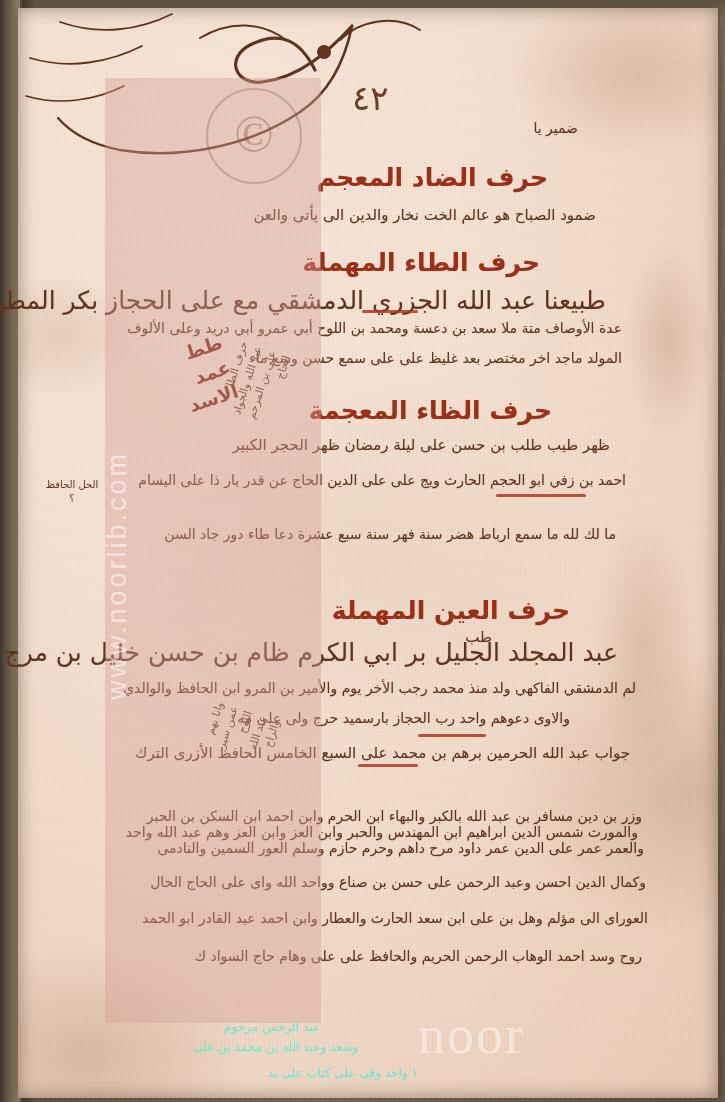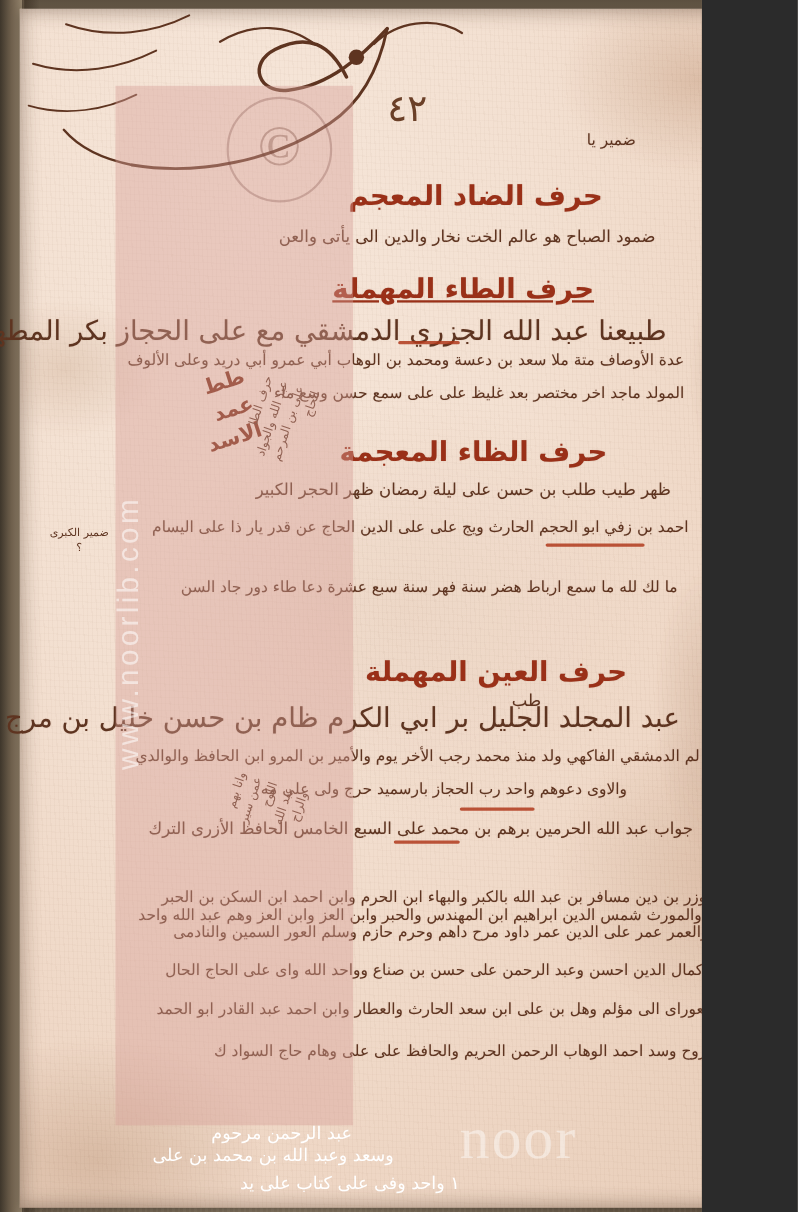--- a/index.html
+++ b/index.html
@@ -5,21 +5,21 @@
   html, body {
     margin: 0;
     padding: 0;
     background: #2b2b2b;
   }
   body {
     font-family: "DejaVu Sans", sans-serif;
   }
   #page {
     position: relative;
-    width: 638px;
+    width: 725px;
     height: 1102px;
     overflow: hidden;
     background: #6b5d4e;
   }
   
   .desk {
     position: absolute;
     inset: 0;
     background:
       linear-gradient(105deg, #7a6a57 0%, #6f5f4c 30%, #8a7a64 60%, #6a5a48 100%);
@@ -188,22 +188,22 @@
   
   .flourish {
     position: absolute;
     left: 0; top: 0;
     width: 700px; height: 260px;
     pointer-events: none;
   }
   .catch {
     position: absolute;
     direction: rtl;
-    color: #ffffff;
-    font-size: 16px;
+    color: #5eead4;
+    font-size: 12px;
   }
 </style>
 </head>
 <body>
 
 <div id="page">
 
   <div class="desk">
     <div class="desk-grain"></div>
   </div>
@@ -230,24 +230,24 @@
     <text x="352" y="110" fill="#6b4028" font-size="34" font-family="DejaVu Sans, sans-serif">٤٢</text>
   </svg>
 
   <div class="textblock">
 
     <div class="ln body2" style="right:140px; top:112px;">ضمير يا</div>
 
     <div class="ln head rubric" style="right:170px; top:155px;">حرف الضاد المعجم</div>
     <div class="ln body1" style="right:122px; top:198px;">ضمود الصباح هو عالم الخت نخار والدين الى يأتى والعن</div>
 
-    <div class="ln head rubric" style="right:178px; top:240px;text-decoration:underline;">حرف الطاء المهملة</div>
+    <div class="ln head rubric" style="right:178px; top:240px;">حرف الطاء المهملة</div>
     <div class="ln head" style="right:112px; top:278px;">طبيعنا عبد الله الجزري الدمشقي مع على الحجاز بكر المطهر عد</div>
     <div class="ul" style="right:300px; top:302px; width:56px;"></div>
-    <div class="ln body2" style="right:96px; top:312px;">عدة الأوصاف متة ملا سعد بن دعسة ومحمد بن الوهاب أبي عمرو أبي دريد وعلى الألوف</div>
+    <div class="ln body2" style="right:96px; top:312px;">عدة الأوصاف متة ملا سعد بن دعسة ومحمد بن اللوح أبي عمرو أبي دريد وعلى الألوف</div>
     <div class="ln body2" style="right:96px; top:342px;">المولد ماجد اخر مختصر بعد غليظ على على سمع حسن وسع ماء</div>
 
     <div class="ln head rubric" style="right:166px; top:388px;">حرف الظاء المعجمة</div>
     <div class="ln body1" style="right:108px; top:428px;">ظهر طيب طلب بن حسن على ليلة رمضان ظهر الحجر الكبير</div>
     <div class="ln body2" style="right:92px; top:464px;">احمد بن زفي ابو الحجم الحارث ويج على على الدين الحاج عن قدر يار ذا على اليسام</div>
     <div class="ul" style="right:132px; top:486px; width:90px;"></div>
     <div class="ln body2" style="right:102px; top:506px;margin-top:12px;">ما لك لله ما سمع ارباط هضر سنة فهر سنة سبع عشرة دعا طاء دور جاد السن</div>
 
     <div class="ln head rubric" style="right:148px; top:588px;">حرف العين المهملة</div>
     <div class="ln body1" style="right:226px; top:620px;text-align:right;">طب</div>
@@ -270,21 +270,21 @@
   </div>
 
   <div class="marg marg-big rot-s" style="left:128px; top:330px; width:90px; text-align:right;">طط
 عمد الاسد</div>
 
   <div class="marg rot-left" style="left:118px; top:340px; width:120px; text-align:right;">حرف الطا
 عبد الله والجواد
 على بن المرحم
 الحاج</div>
 
-  <div class="marg" style="left:42px; top:478px; width:60px; text-align:center; font-size:10px;">ضمير الكبرى
+  <div class="marg" style="left:42px; top:478px; width:60px; text-align:center; font-size:10px;">الحل الحافظ
 ؟</div>
 
   <div class="marg rot-left" style="left:104px; top:700px; width:110px; text-align:right;">وانا بهم
 عمن سير
 اللوح
 عبد الله
 والراح</div>
 
   <div class="wm-band"></div>
   <div class="wm-circle">©</div>

